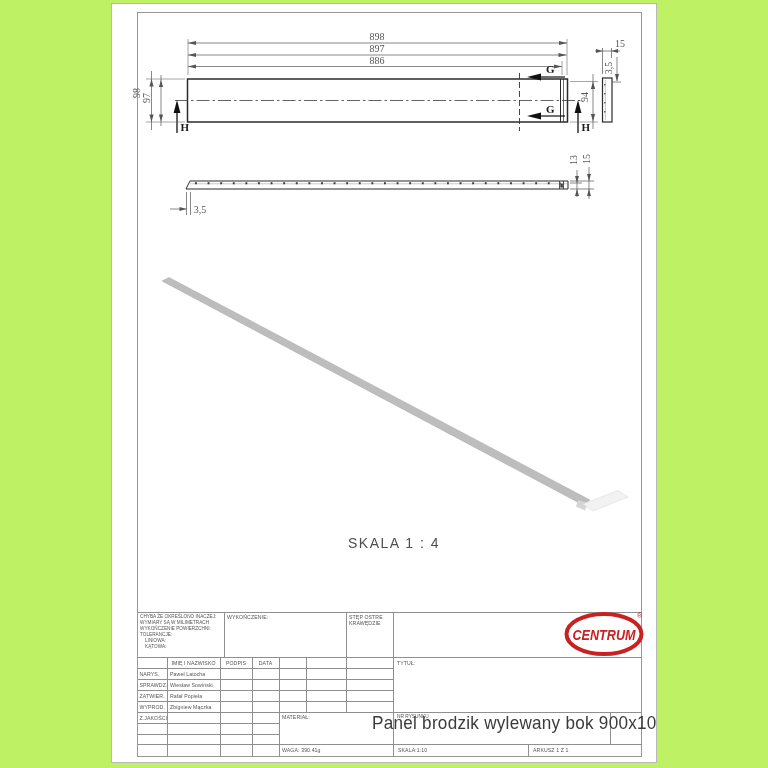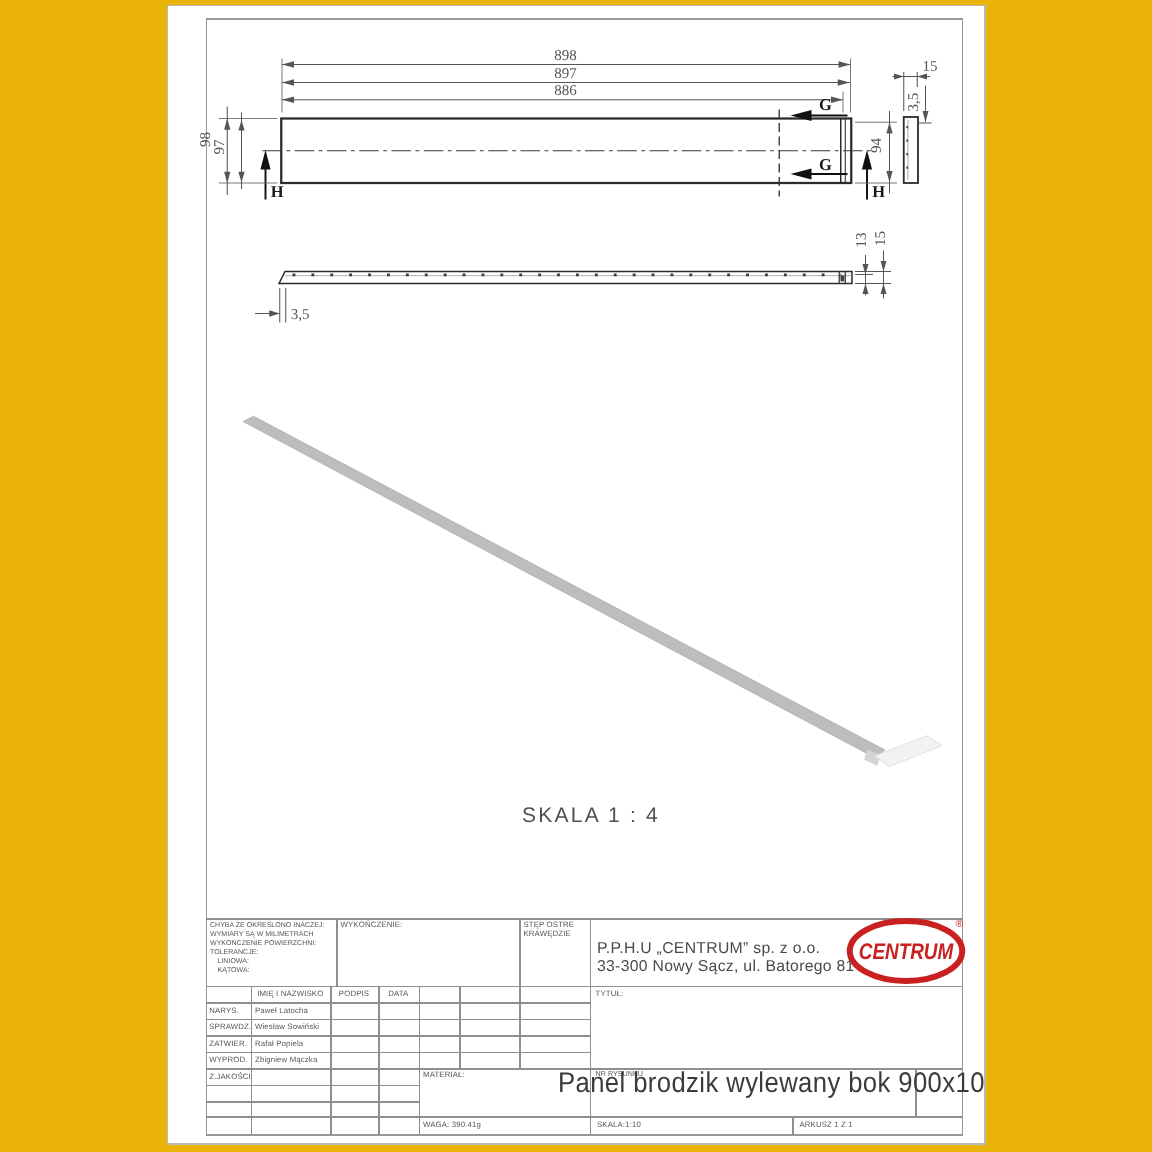--- a/index.html
+++ b/index.html
@@ -1,16 +1,16 @@
 <!DOCTYPE html>
 <html><head>
 <meta charset="utf-8">
 <style>
   html,body{margin:0;padding:0;background:#ffffff;}
-  .canvas{position:relative;width:768px;height:768px;background:#eab308;overflow:hidden;
+  .canvas{position:relative;width:768px;height:768px;background:#bef264;overflow:hidden;
           font-family:"Liberation Sans",sans-serif;}
   svg{position:absolute;left:0;top:0;}
   .txt{position:absolute;color:#4a4a4a;white-space:nowrap;}
   .tiny{font-size:5.2px;line-height:6.2px;letter-spacing:.1px;color:#555;}
   .micro{font-size:4.7px;line-height:6.1px;color:#555;}
   .indent{padding-left:5px;}
   .center{text-align:center;}
   .company{font-size:10.5px;line-height:11.5px;color:#4a4a4a;letter-spacing:.2px;}
   .bigtitle{font-size:19px;color:#3b3b3b;transform:scaleX(.9);transform-origin:left top;letter-spacing:.3px;}
   .skala4{font-size:14px;color:#4f4f4f;letter-spacing:1.5px;}
@@ -208,24 +208,20 @@
   <div class="indent">KĄTOWA:</div>
 </div>
 
 <div class="txt tiny" style="left:227px;top:614px;">WYKOŃCZENIE:</div>
 
 <div class="txt tiny" style="left:349px;top:614px;">
   <div>STĘP OSTRE</div>
   <div>KRAWĘDZIE</div>
 </div>
 
-<div class="txt company" style="left:398px;top:627px;">
-  <div>P.P.H.U „CENTRUM” sp. z o.o.</div>
-  <div>33-300 Nowy Sącz, ul. Batorego 81</div>
-</div>
 
 <div class="txt tiny center" style="left:167px;top:659.5px;width:53px;">IMIĘ I NAZWISKO</div>
 <div class="txt tiny center" style="left:220px;top:659.5px;width:32px;">PODPIS</div>
 <div class="txt tiny center" style="left:252px;top:659.5px;width:27px;">DATA</div>
 
 <div class="txt tiny" style="left:139.5px;top:670.5px;">NARYS.</div>
 <div class="txt tiny" style="left:170px;top:670.5px;">Paweł Latocha</div>
 <div class="txt tiny" style="left:139.5px;top:681.5px;">SPRAWDZ.</div>
 <div class="txt tiny" style="left:170px;top:681.5px;">Wiesław Sowiński</div>
 <div class="txt tiny" style="left:139.5px;top:692.5px;">ZATWIER.</div>

